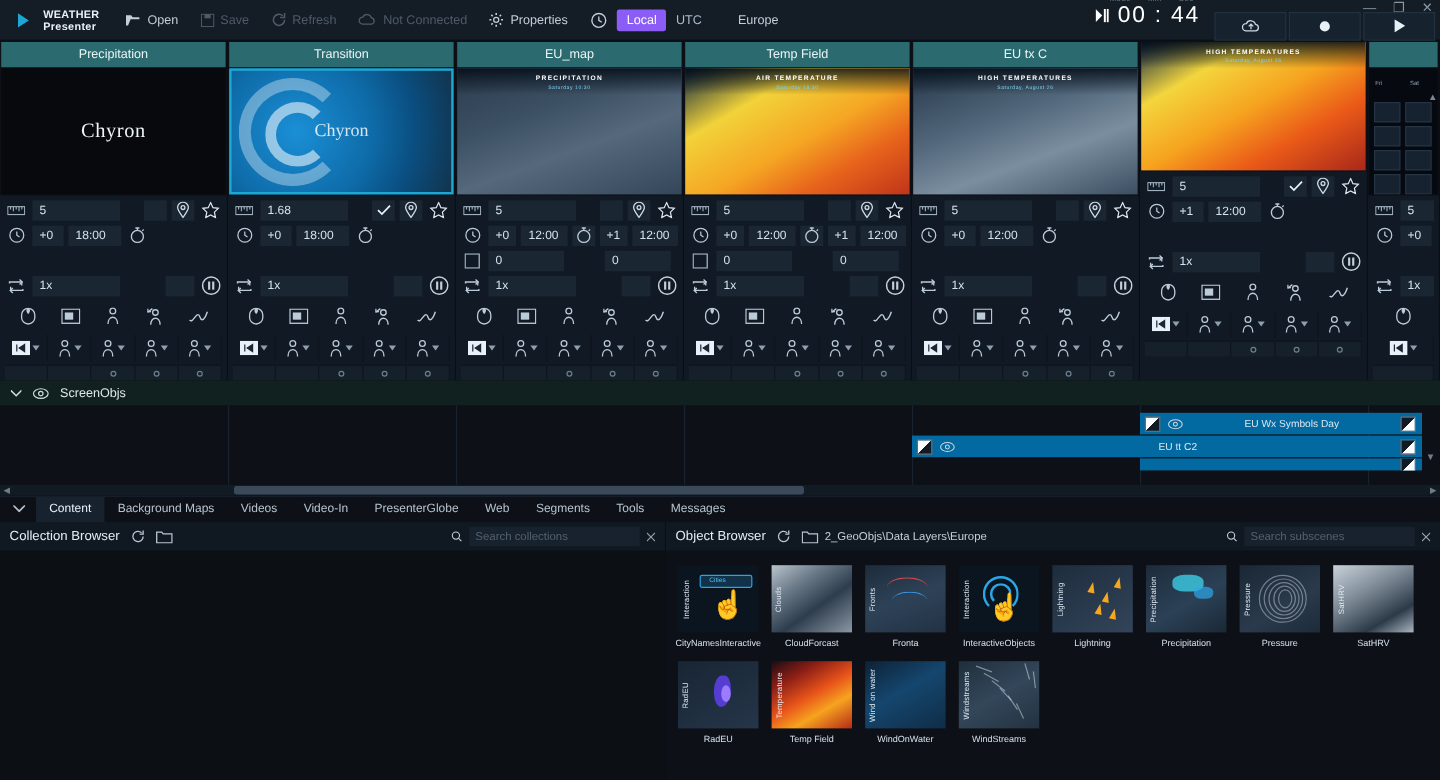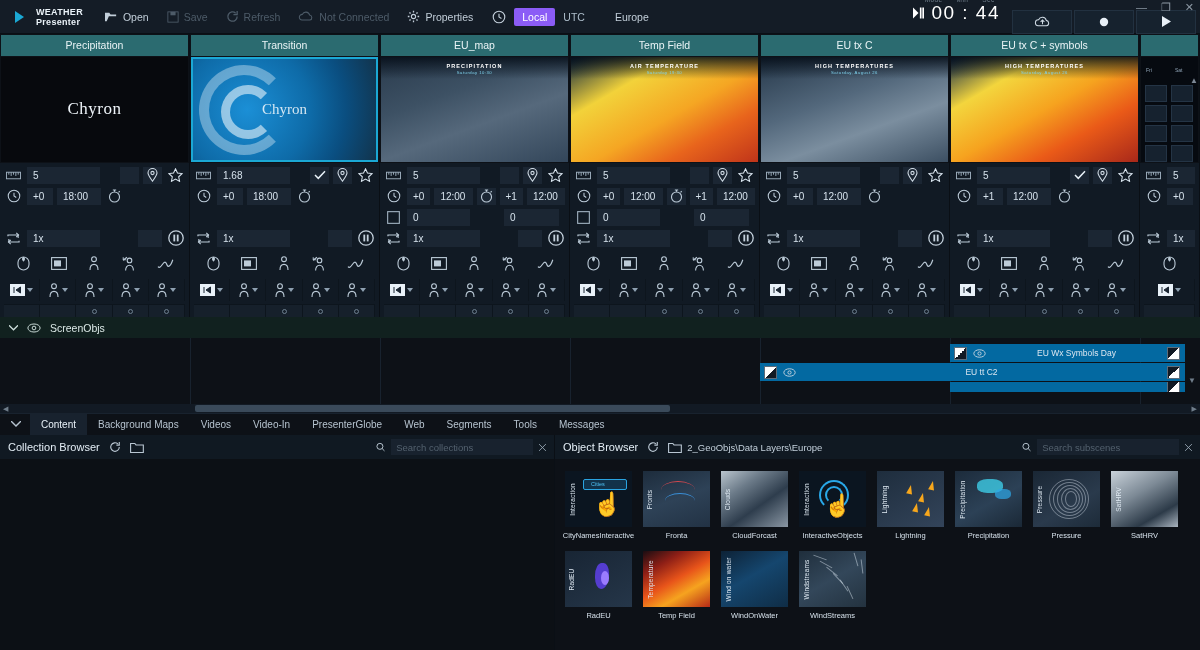--- a/index.html
+++ b/index.html
@@ -1025,23 +1025,20 @@
             <span class="botcell">
               <i class="dot-o"></i>
             </span>
             <span class="botcell">
               <i class="dot-o"></i>
             </span>
           </div>
         </div>
       </div>
       <div class="scene">
-        <div class="scene-tab">
-          <span>EU tx C + symbols</span>
-        </div>
         <div class="scene-thumb" style="background:linear-gradient(150deg,#10294a 0%,#f3d53d 25%,#f6a31f 50%,#ea5a18 72%,#a8281a 100%);">
           <div class="ov-band"></div>
           <div class="ov-title">
             <div class="ov-t1">HIGH TEMPERATURES</div>
             <div class="ov-t2">Saturday, August 26</div>
           </div>
         </div>
         <div class="ctrls">
           <div class="crow">
             <span class="ico-btn">
@@ -1388,36 +1385,36 @@
                 <div style="position:absolute;left:18px;top:8px;width:44px;height:11px;border:1px solid #2aa3e0;background:#12324a;border-radius:2px;"></div>
                 <div style="position:absolute;left:26px;top:10px;font-size:5.5px;color:#4fc3f7;">Cities</div>
                 <div style="position:absolute;left:28px;top:22px;font-size:23px;color:#29a8e8;line-height:23px;">☝</div>
                 <div class="gside">
                   <span>Interaction</span>
                 </div>
               </div>
               <div class="glabel">CityNamesInteractive</div>
             </div>
             <div class="gcell">
+              <div class="gthumb" style="background:linear-gradient(145deg,#b9c4cd 0%,#6c7b89 30%,#2e3d4d 60%,#8a97a4 100%);">
+                <div class="gside">
+                  <span>Clouds</span>
+                </div>
+              </div>
+              <div class="glabel">CloudForcast</div>
+            </div>
+            <div class="gcell">
               <div class="gthumb" style="background:linear-gradient(160deg,#1d2c3c 0%,#2e4257 50%,#223244 100%);">
                 <div style="position:absolute;left:18px;top:10px;width:34px;height:18px;border-top:1.5px solid #d8484f;border-radius:50%;"></div>
                 <div style="position:absolute;left:22px;top:22px;width:30px;height:16px;border-top:1.5px solid #3a8fd8;border-radius:50%;"></div>
                 <div class="gside">
                   <span>Fronts</span>
                 </div>
               </div>
               <div class="glabel">Fronta</div>
-            </div>
-            <div class="gcell">
-              <div class="gthumb" style="background:linear-gradient(145deg,#b9c4cd 0%,#6c7b89 30%,#2e3d4d 60%,#8a97a4 100%);">
-                <div class="gside">
-                  <span>Clouds</span>
-                </div>
-              </div>
-              <div class="glabel">CloudForcast</div>
             </div>
             <div class="gcell">
               <div class="gthumb" style="background:#0b1520;">
                 <div style="position:absolute;left:20px;top:9px;width:30px;height:30px;border:2px solid #29a8e8;border-radius:50%;border-bottom-color:transparent;"></div>
                 <div style="position:absolute;left:26px;top:15px;width:18px;height:18px;border:2px solid #29a8e8;border-radius:50%;border-bottom-color:transparent;"></div>
                 <div style="position:absolute;left:25px;top:24px;font-size:22px;color:#29a8e8;line-height:22px;">☝</div>
                 <div class="gside">
                   <span>Interaction</span>
                 </div>
               </div>

